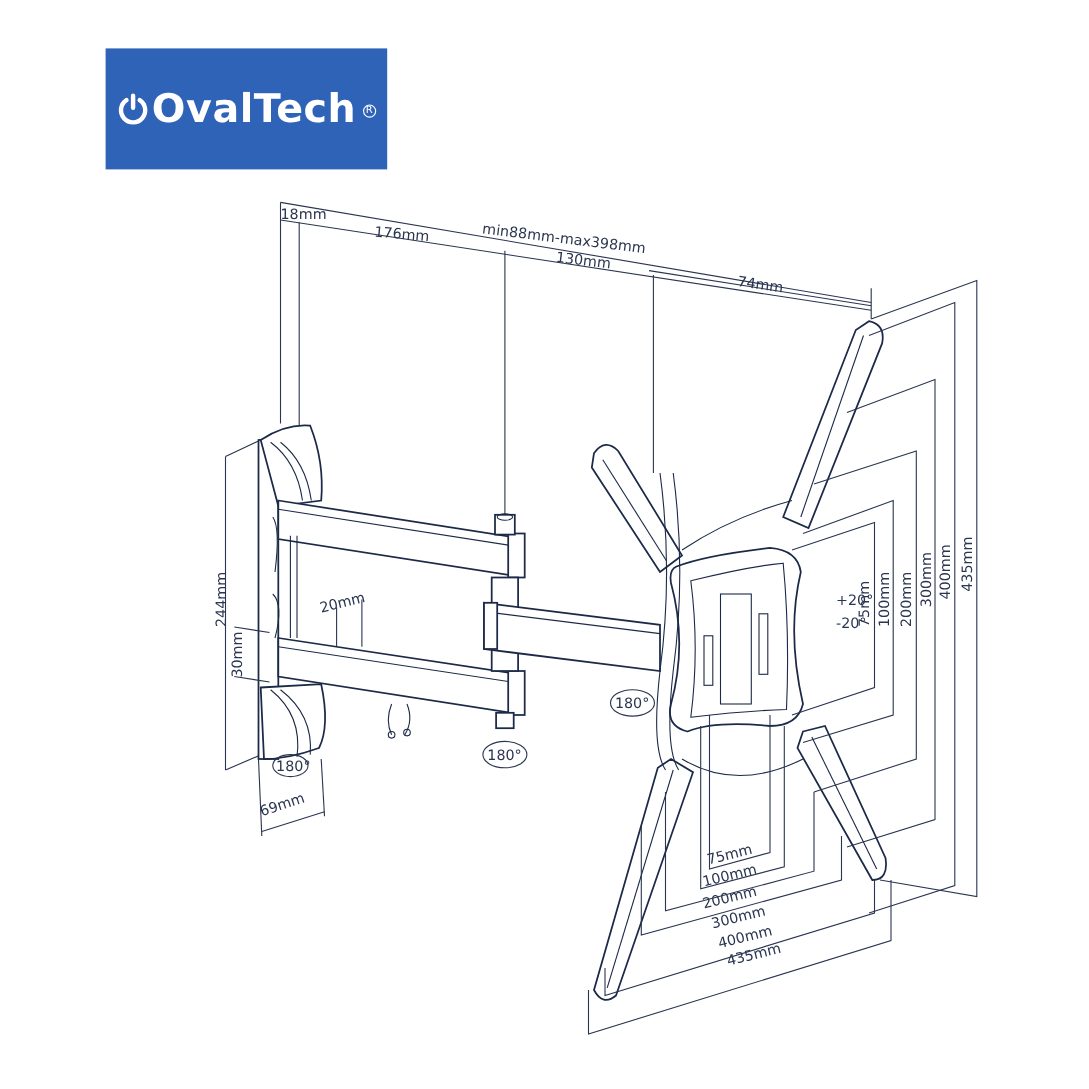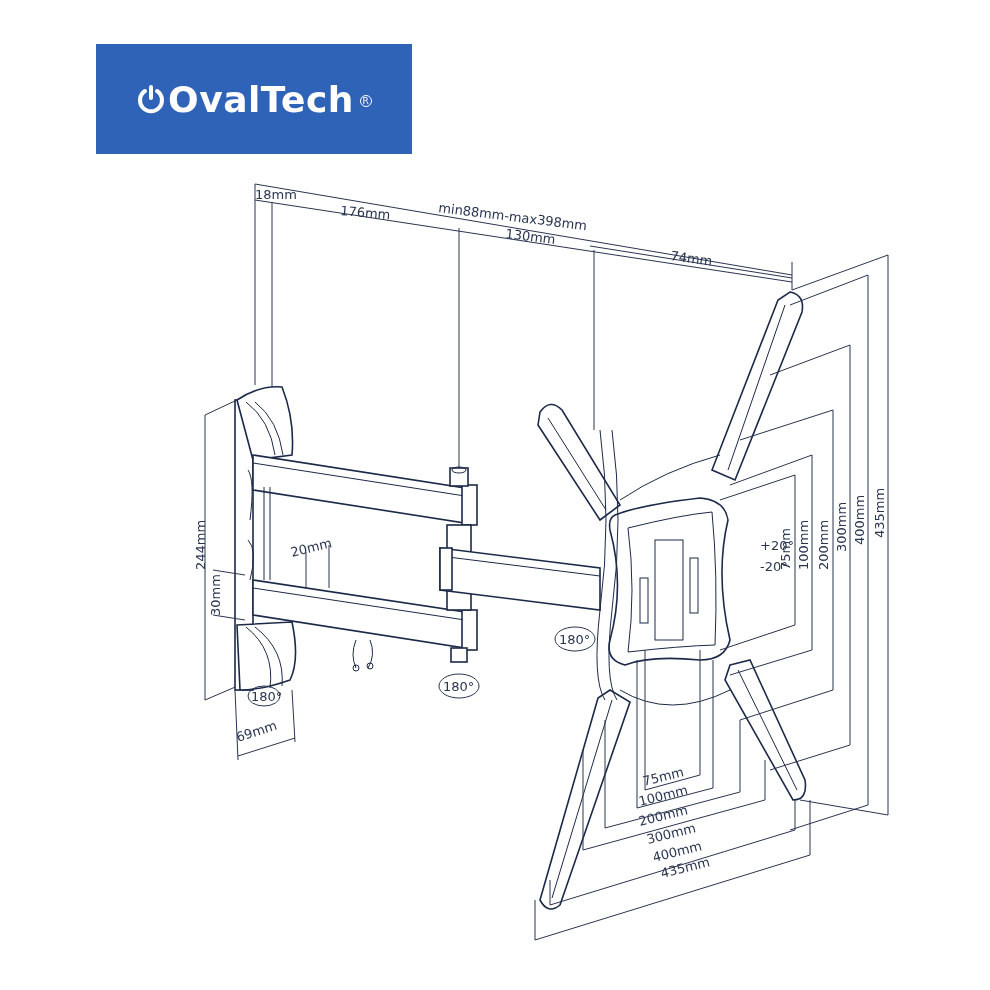--- a/index.html
+++ b/index.html
@@ -1,18 +1,18 @@
 <!DOCTYPE html>
 <html><head>
 <meta charset="utf-8">
 <style>
   html, body { margin:0; padding:0; background:#ffffff; }
   body { width:990px; height:990px; position:relative; overflow:hidden; font-family:"DejaVu Sans", sans-serif; }
   .logo {
-    position:absolute; left:96px; top:44px; width:316px; height:110px;
+    position:absolute; left:96px; top:44px; width:256px; height:110px;
     background:#2f63b8;
     display:flex; align-items:center; justify-content:center;
   }
   .logo-text { color:#ffffff; font-family:"DejaVu Sans", sans-serif; font-size:36px; font-weight:bold; letter-spacing:0.5px; display:flex; align-items:center; }
   .logo-power { width:30px; height:30px; margin-right:2px; }
   .logo-reg { font-size:9px; font-weight:normal; margin-left:6px; margin-top:4px; border:1px solid #fff; border-radius:50%; width:10px; height:10px; display:inline-flex; align-items:center; justify-content:center; line-height:1; }
   svg.drawing { position:absolute; left:0; top:0; }
   .dim { font-family:"DejaVu Sans", sans-serif; font-size:13px; fill:#2a3550; }
   .ln { stroke:#2a3550; stroke-width:1; fill:none; }
   .part { stroke:#1c2a48; stroke-width:1.6; fill:#ffffff; }

